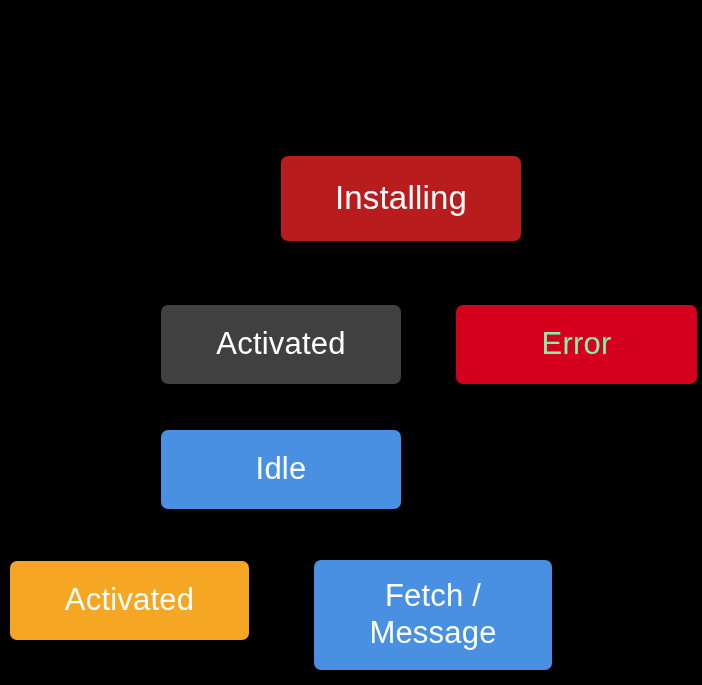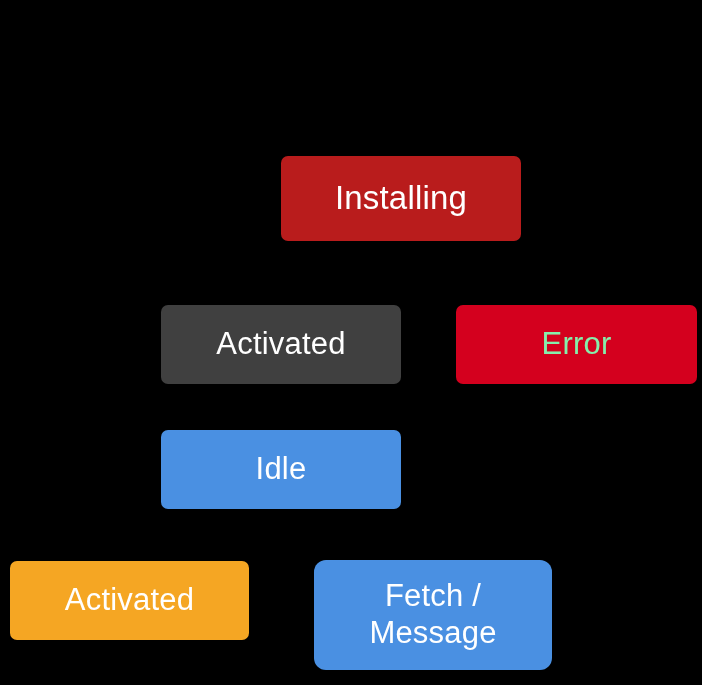--- a/index.html
+++ b/index.html
@@ -84,21 +84,20 @@
     height: 79px;
     font-size: 31px;
   }
 
   .node-fetch-message {
     left: 314px;
     top: 560px;
     width: 238px;
     height: 110px;
     font-size: 31px;
-    border-radius: 12px;
   }
 </style>
 </head>
 <body style="background: rgb(0, 0, 0);">
 
 <div id="diagram" style="background: rgb(0, 0, 0);">
 
   <div class="node node-installing" style="background: #b91c1c; color: rgb(255, 255, 255);">
     <span class="node-label">Installing</span>
   </div>

